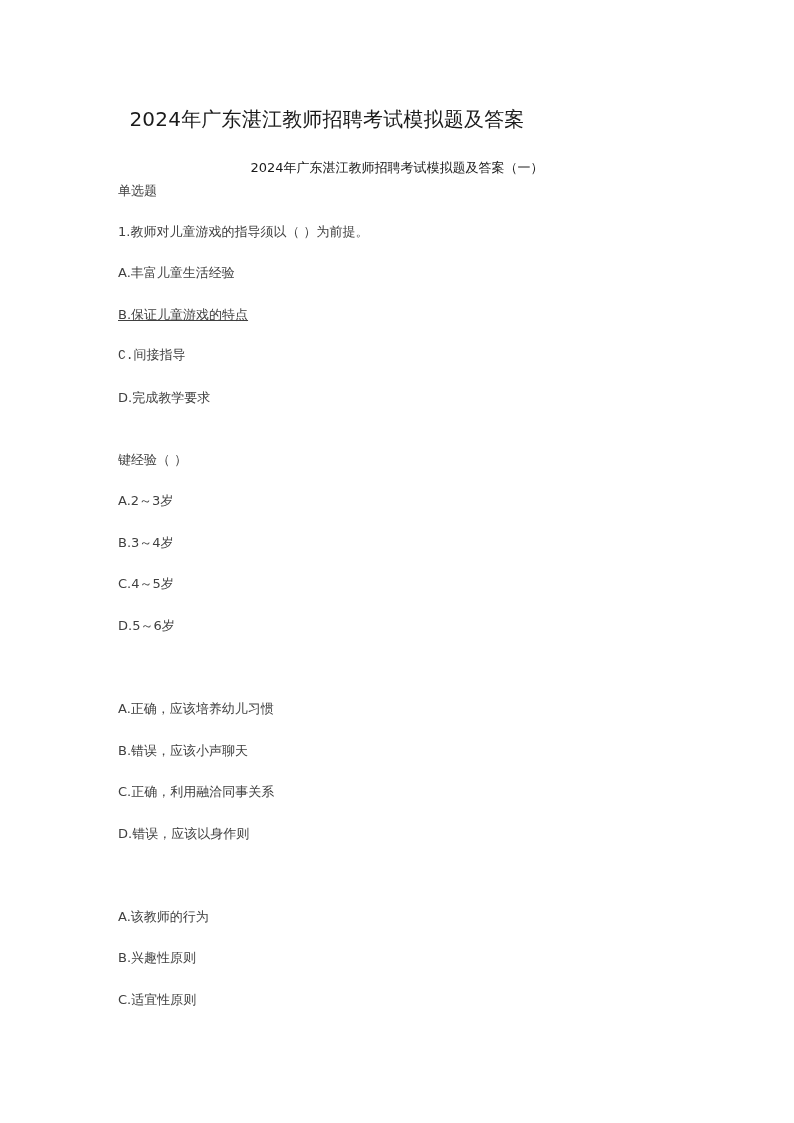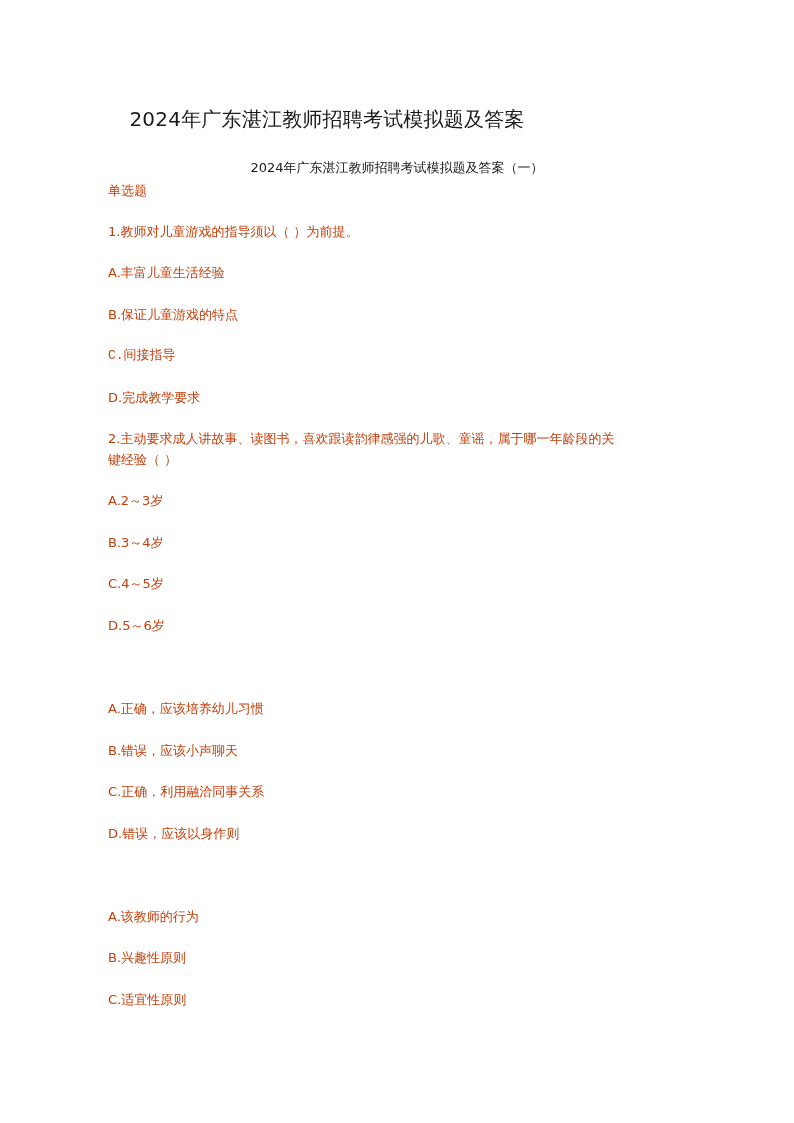--- a/index.html
+++ b/index.html
@@ -35,42 +35,41 @@
       position: absolute;
       left: 0; width: 794px;
       top: 159px;
       text-align: center;
       font-size: 13px;
       line-height: 18px;
       color: #1a1a1a;
     }
     .line {
       position: absolute;
-      left: 108px;
+      left: 118px;
       font-size: 13px;
       line-height: 20px;
-      color: #c2410c;
+      color: #404040;
       white-space: nowrap;
     }
   </style>
 </head>
 <body>
 
 <div class="page">
   <div class="doc-title">2024年广东湛江教师招聘考试模拟题及答案</div>
   <div class="section-title">2024年广东湛江教师招聘考试模拟题及答案（一）</div>
   <div class="line" style="top:181px;">单选题</div>
 
   <div class="line" style="top:222px;">1.教师对儿童游戏的指导须以（    ）为前提。</div>
   <div class="line" style="top:263px;">A.丰富儿童生活经验</div>
-  <div class="line" style="top:305px;">B.保证儿童游戏的特点</div>
+  <div class="line" style="top:305px;text-decoration:underline;">B.保证儿童游戏的特点</div>
   <div class="line" style="top:346px;font-family:Liberation Mono, monospace;">C.间接指导</div>
   <div class="line" style="top:388px;">D.完成教学要求</div>
 
-  <div class="line" style="top:429px;">2.主动要求成人讲故事、读图书，喜欢跟读韵律感强的儿歌、童谣，属于哪一年龄段的关</div>
   <div class="line" style="top:450px;">键经验（    ）</div>
   <div class="line" style="top:491px;">A.2～3岁</div>
   <div class="line" style="top:533px;">B.3～4岁</div>
   <div class="line" style="top:574px;">C.4～5岁</div>
   <div class="line" style="top:616px;">D.5～6岁</div>
 
   <div class="line" style="top:699px;">A.正确，应该培养幼儿习惯</div>
   <div class="line" style="top:741px;">B.错误，应该小声聊天</div>
   <div class="line" style="top:782px;">C.正确，利用融洽同事关系</div>
   <div class="line" style="top:824px;">D.错误，应该以身作则</div>

